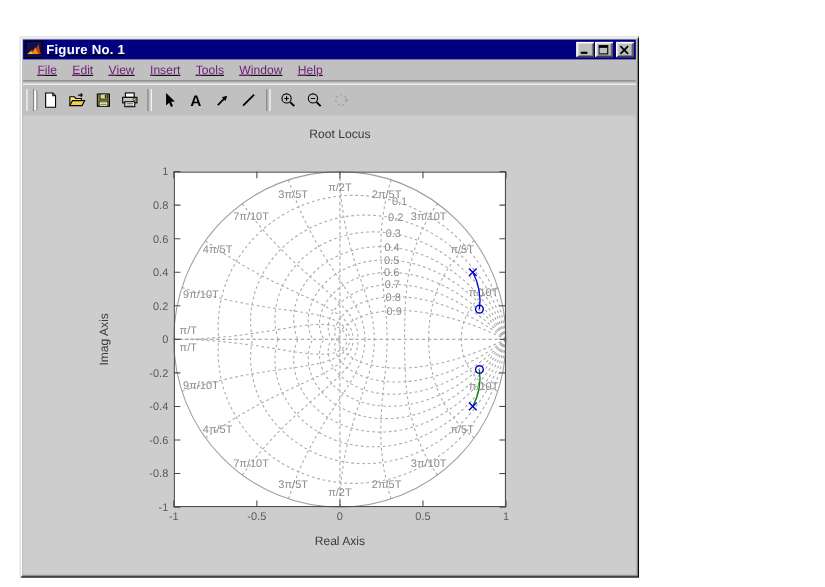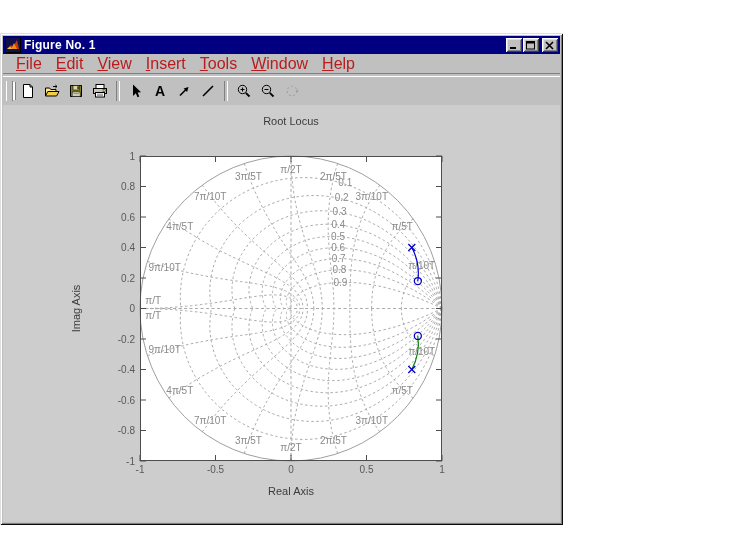--- a/index.html
+++ b/index.html
@@ -1,33 +1,33 @@
 <!DOCTYPE html>
 <html><head>
 <meta charset="utf-8">
 <style>
   html,body{margin:0;padding:0;}
   body{width:750px;height:534px;background:#ffffff;overflow:hidden;position:relative;
        font-family:"Liberation Sans",sans-serif;}
-  .window{position:absolute;left:0;top:33px;width:563px;height:492px;background:#c0c0c0;
+  .window{position:absolute;left:18px;top:33px;width:563px;height:492px;background:#c0c0c0;
     box-shadow: inset 1px 1px 0 #dfdfdf, inset -1px -1px 0 #0a0a0a,
                 inset 2px 2px 0 #ffffff, inset -2px -2px 0 #808080;
-    padding:3px;box-sizing:border-box;display:flex;flex-direction:column;}
+    padding:3px;box-sizing:border-box;display:flex;flex-direction:column;text-decoration:underline;}
   .titlebar{height:18px;background:#000080;display:flex;align-items:center;padding:0 2px;flex:0 0 auto;}
   .app-icon{width:16px;height:16px;margin-right:3px;display:inline-block;}
   .title-text{color:#ffffff;font-weight:bold;font-size:12px;flex:1 1 auto;letter-spacing:.2px;
     white-space:nowrap;overflow:hidden;}
   .win-buttons{display:flex;gap:0;align-items:center;}
   .win-btn{width:16px;height:14px;background:#c0c0c0;border:none;padding:0;margin-left:1px;
     box-shadow: inset 1px 1px 0 #ffffff, inset -1px -1px 0 #404040,
                 inset 2px 2px 0 #dfdfdf, inset -2px -2px 0 #808080;
     display:flex;align-items:center;justify-content:center;}
   .win-btn.close-gap{margin-left:3px;}
   .menubar{height:19px;display:flex;align-items:center;padding-left:6px;flex:0 0 auto;}
-  .menu-item{font-size:16px;color:#b91c1c;padding:2px 7px;cursor:default;}
+  .menu-item{font-size:11px;color:#701a75;padding:2px 7px;cursor:default;}
   .menu-item u{text-decoration:underline;}
   .menu-divider{height:2px;flex:0 0 auto;border-top:1px solid #808080;border-bottom:1px solid #ffffff;}
   .toolbar{height:26px;display:flex;align-items:center;padding:1px 2px;flex:0 0 auto;}
   .tb-grip{width:5px;height:20px;margin:0 3px 0 1px;
     border-left:1px solid #ffffff;border-right:1px solid #808080;
     box-shadow: 3px 0 0 -1px #ffffff, 4px 0 0 -1px #808080;}
   .tb-sep{width:2px;height:20px;margin:0 4px;border-left:1px solid #808080;border-right:1px solid #ffffff;}
   .tb-btn{width:22px;height:22px;background:transparent;border:none;padding:0;margin:0 1px;
     display:flex;align-items:center;justify-content:center;}
   .client{flex:1 1 auto;background:#cdcdcd;position:relative;overflow:hidden;}

